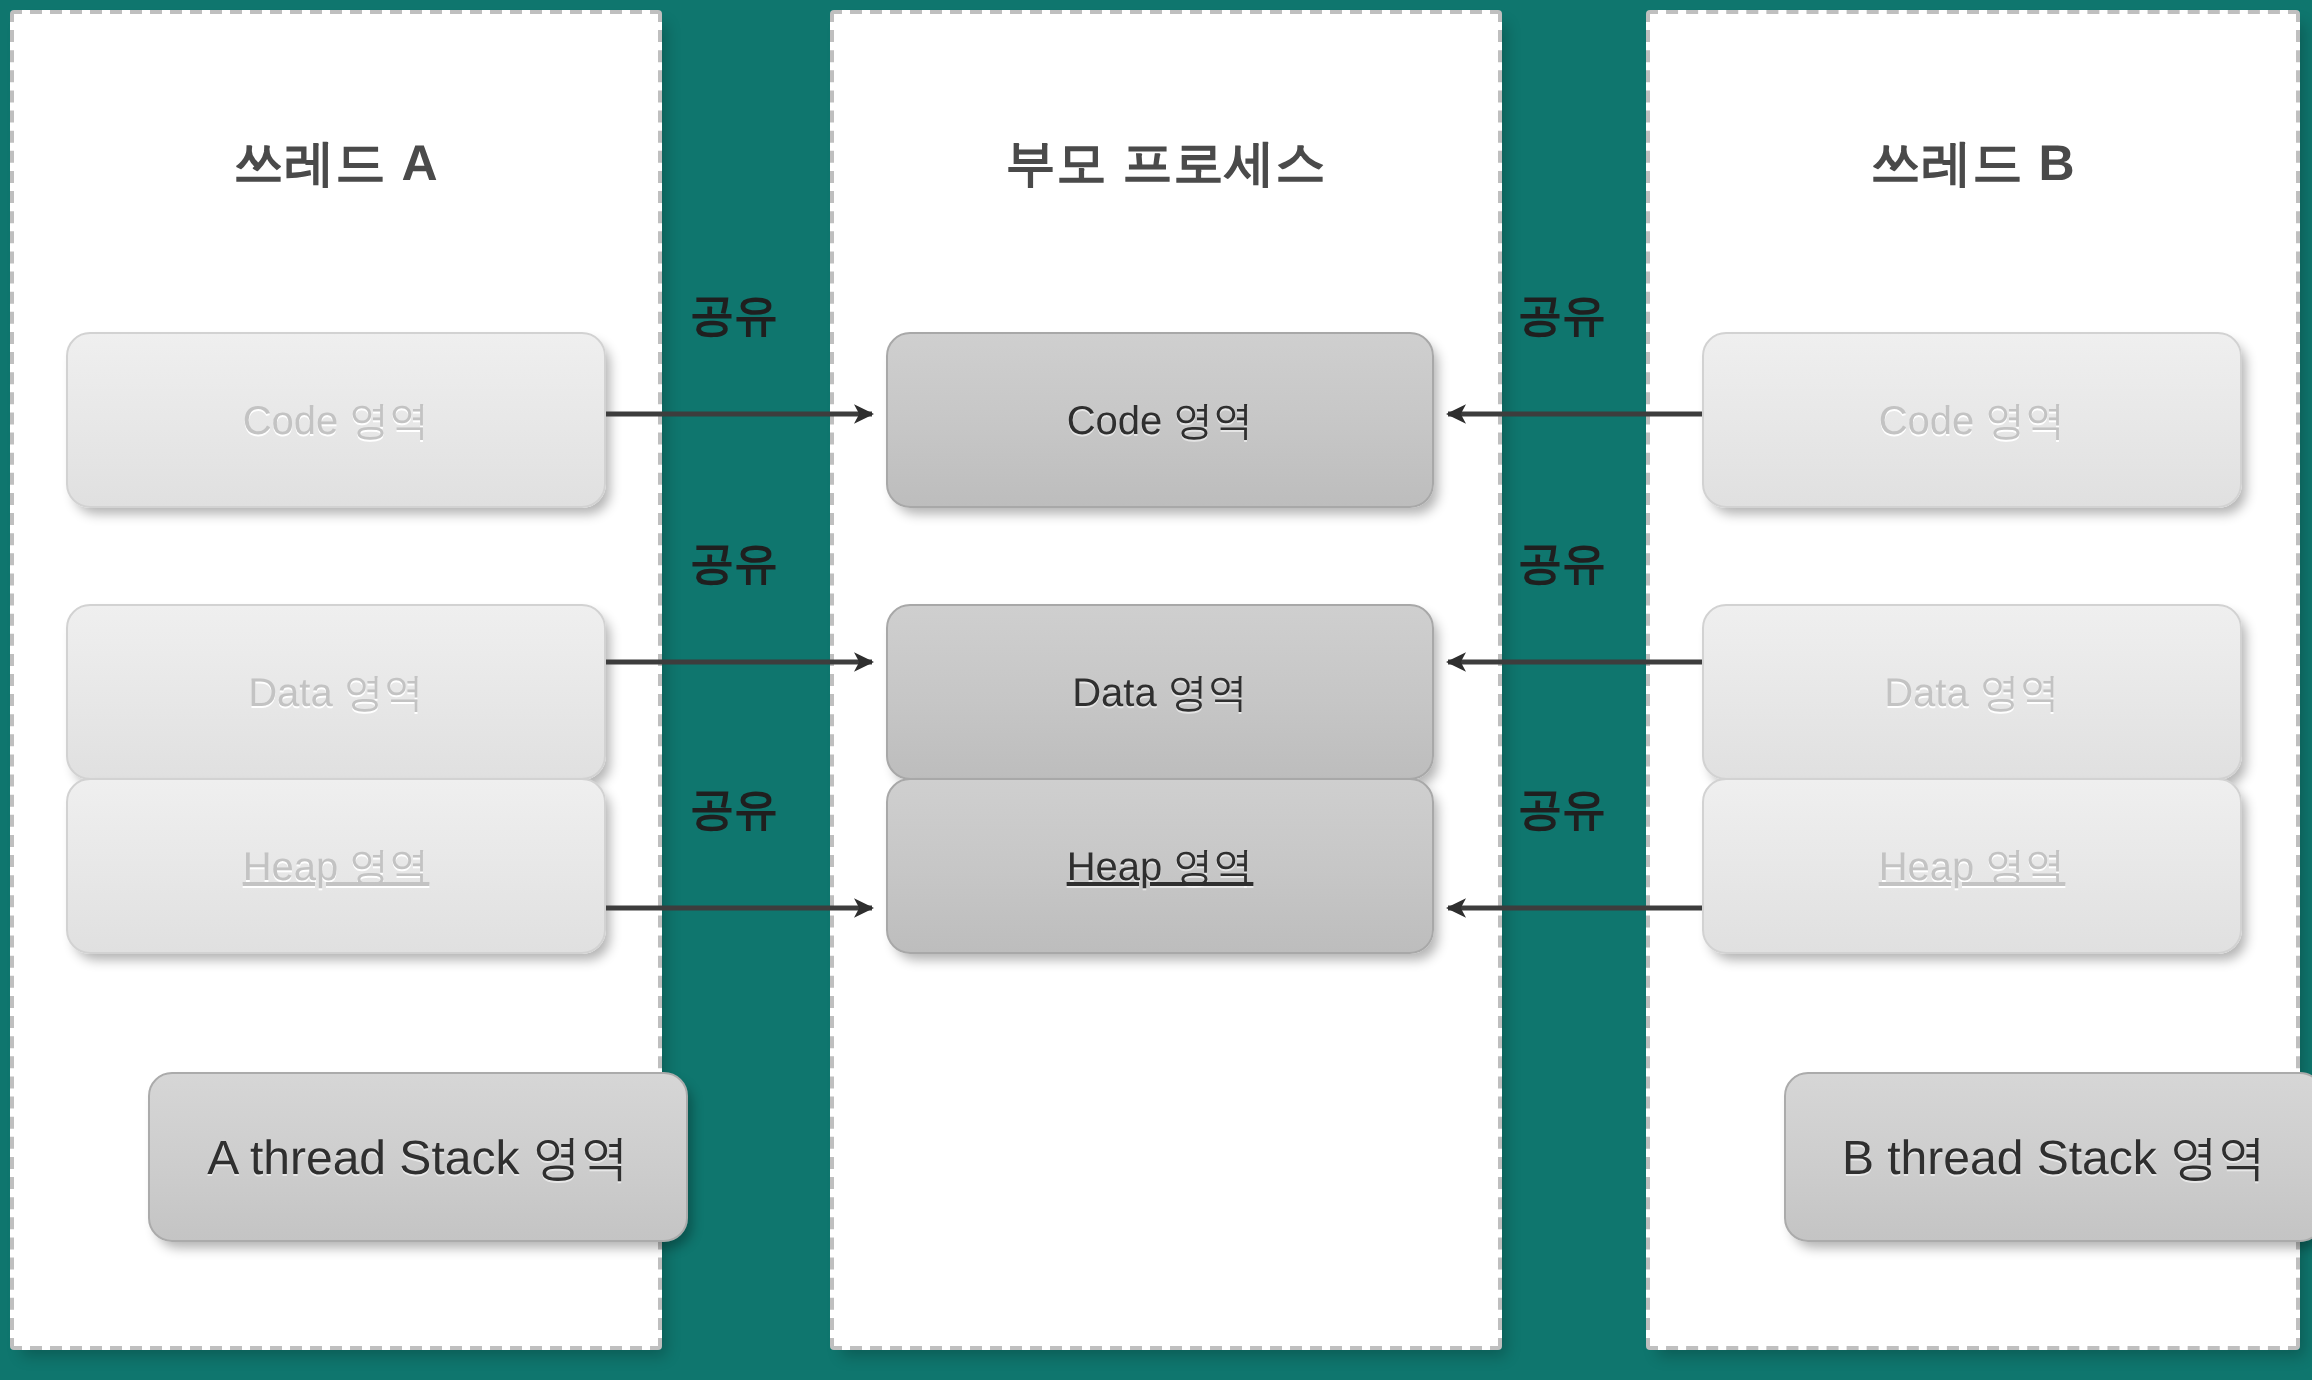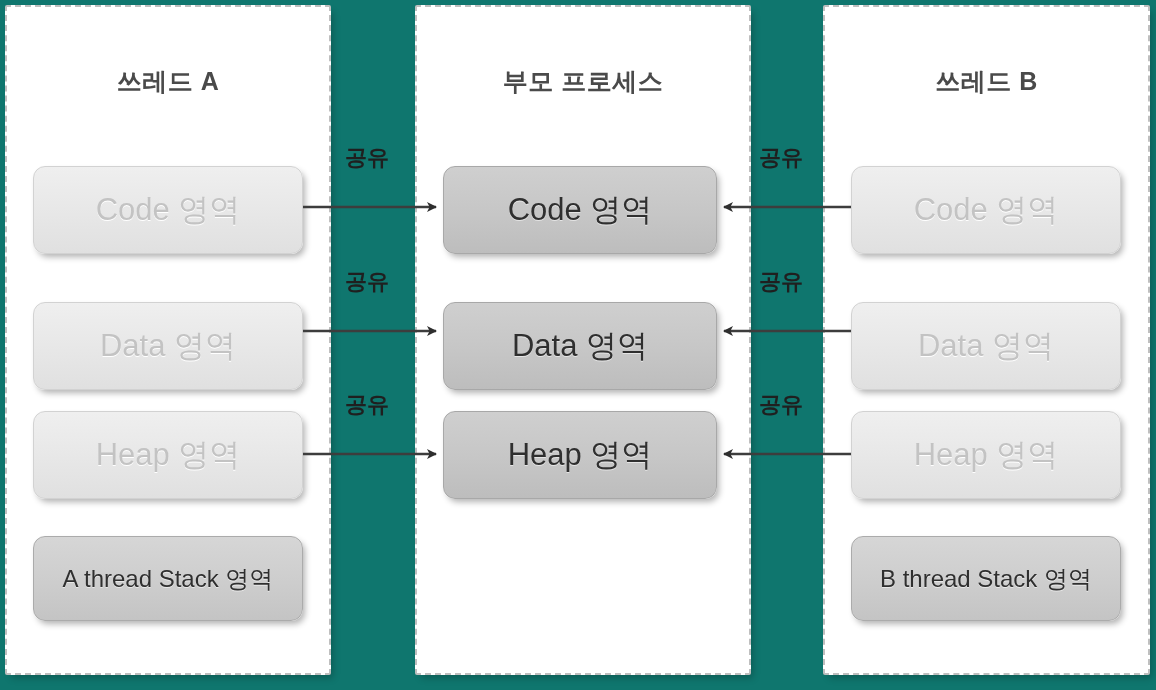--- a/index.html
+++ b/index.html
@@ -48,21 +48,21 @@
   }
 
   
   .mbox {
     position: absolute;
     border-radius: 12px;
     box-sizing: border-box;
     display: flex;
     align-items: center;
     justify-content: center;
-    font-size: 31px;
+    font-size: 20px;
     font-weight: 400;
     white-space: nowrap;
     box-shadow: 3px 4px 6px -1px rgba(0,0,0,0.30);
   }
   
   .mbox.light {
     background: linear-gradient(180deg, #efefef 0%, #e7e7e7 55%, #e0e0e0 100%);
     border: 1px solid #d2d2d2;
     color: #c3c3c3;
     text-shadow: 0 1px 0 #ffffff;
@@ -73,32 +73,33 @@
     border: 1px solid #a8a8a8;
     color: #2f2f2f;
     text-shadow: 0 1px 0 rgba(255,255,255,0.55);
   }
   
   .mbox.mid {
     background: linear-gradient(180deg, #d6d6d6 0%, #cdcdcd 55%, #c4c4c4 100%);
     border: 1px solid #ababab;
     color: #2f2f2f;
     text-shadow: 0 1px 0 rgba(255,255,255,0.55);
+    margin-left: 41px;
   }
   .mbox.stack-wide { font-size: 24px; }
 
   
   .col-left   { left: 33px;  width: 270px; }
   .col-center { left: 443px; width: 274px; }
   .col-right  { left: 851px; width: 270px; }
 
   
   .row1 { top: 166px; height: 88px; }
   .row2 { top: 302px; height: 88px; }
-  .row3 { top: 411px; height: 88px; }
+  .row3 { top: 389px; height: 88px; text-decoration: underline; }
   .row4 { top: 536px; height: 85px; }
 
   
   .arrow-svg {
     position: absolute;
     top: 0;
     left: 0;
     width: 1156px;
     height: 690px;
     pointer-events: none;

